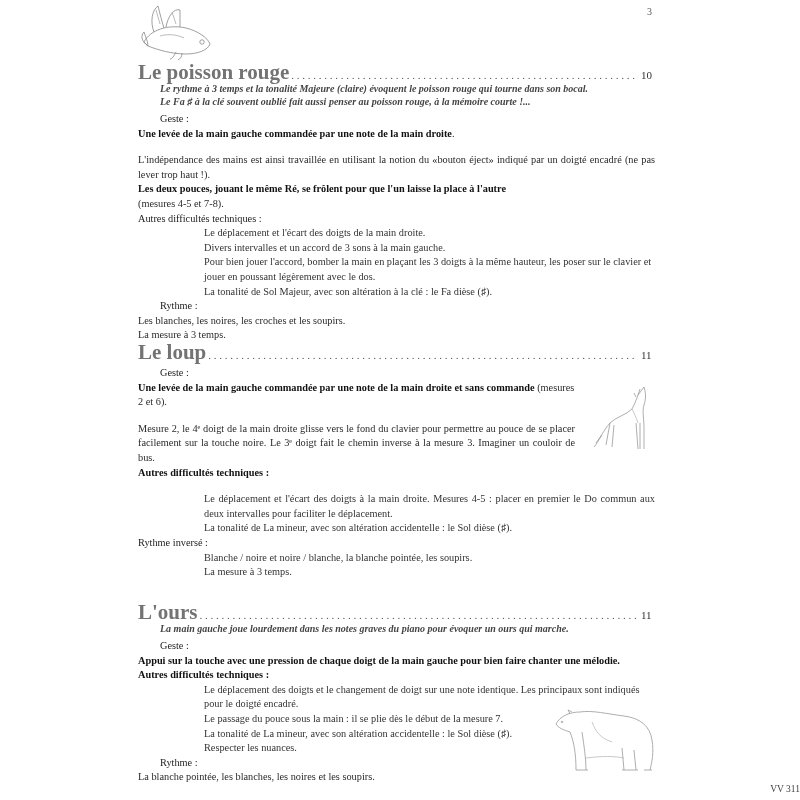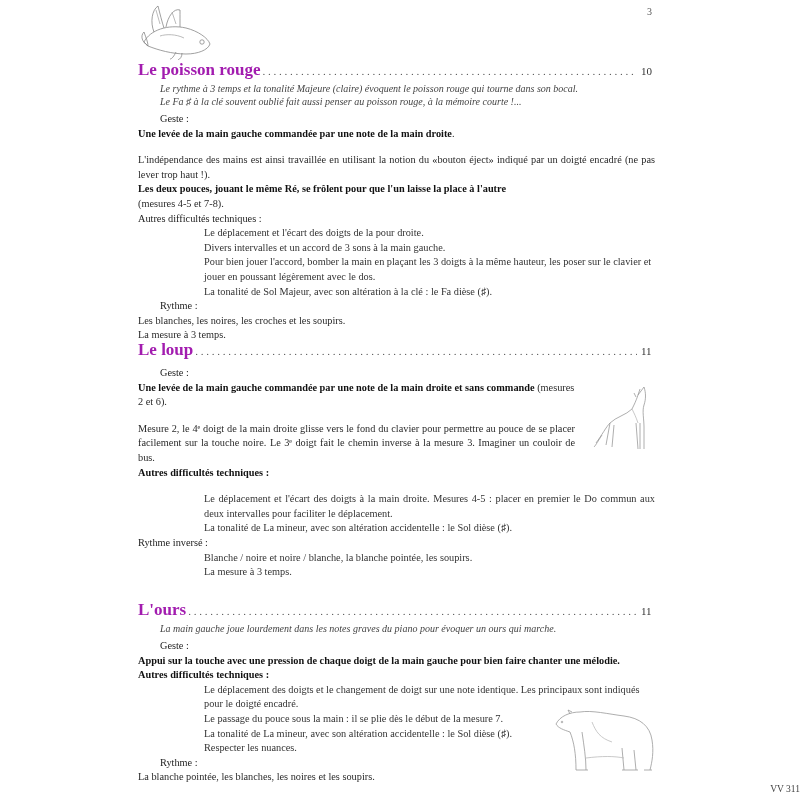--- a/index.html
+++ b/index.html
@@ -5,26 +5,26 @@
   html, body { margin:0; padding:0; background:#ffffff; }
   body { width:800px; height:800px; position:relative; overflow:hidden;
          font-family:"DejaVu Serif", "Liberation Serif", serif; color:#2a2a2a; }
   .page-number { position:absolute; top:6px; left:647px; font-size:10px; color:#555;
                  font-family:"Liberation Serif", serif; }
   .footer { position:absolute; top:784px; left:0; width:800px; text-align:right;
             font-size:9.5px; color:#444; font-family:"Liberation Serif", serif; }
   .illus { position:absolute; }
   .section { position:absolute; left:138px; width:517px; font-family:"Liberation Serif", serif; }
   .title-row { display:flex; align-items:baseline; height:22px; }
-  .title { font-weight:bold; font-size:17px; color:#a21caf; white-space:nowrap; }
+  .title { font-weight:bold; font-size:21px; color:#737373; white-space:nowrap; }
   .leader { flex:1; overflow:hidden; white-space:nowrap; color:#555; font-size:11px;
             letter-spacing:2.2px; margin:0 4px 0 2px; }
   .leader::before { content:". . . . . . . . . . . . . . . . . . . . . . . . . . . . . . . . . . . . . . . . . . . . . . . . . . . . . . . . . . . . . . . . . . . . . . . . . . . . . . . . . . . . . . . . . ."; letter-spacing:0; }
   .title-page { font-size:11px; color:#333; min-width:14px; text-align:left; }
-  .intro { margin-left:22px; font-style:italic; font-size:10px; line-height:13px; color:#444; }
+  .intro { margin-left:22px; font-style:italic; font-size:10px; line-height:13px; color:#444;font-weight:bold; }
   .row { display:flex; font-size:10.3px; line-height:14.6px;flex-direction:column; }
   .lbl { width:44px; margin-left:22px; flex:none; font-weight:normal; color:#222; }
   .lbl-wide { color:#222; }
   .content { flex:1; }
   .indented { margin-left:66px; font-size:10.3px; line-height:14.6px; color:#333; }
   .bold { font-weight:bold; color:#111; }
   .just { text-align:justify;margin-top:12px; }
   .gap { height:4px; }
   svg { display:block; }
 </style>
@@ -64,21 +64,21 @@
       <div><span class="bold">Une levée de la main gauche commandée par une note de la main droite</span><span>.</span></div>
       <div class="just">L'indépendance des mains est ainsi travaillée en utilisant la notion du «bouton éject» indiqué par un doigté encadré (ne pas lever trop haut !).</div>
       <div class="bold">Les deux pouces, jouant le même Ré, se frôlent pour que l'un laisse la place à l'autre</div>
       <div>(mesures 4-5 et 7-8).</div>
     </div>
   </div>
   <div class="row">
       <span class="lbl-wide">Autres difficultés techniques :</span>
     </div>
   <div class="indented">
-    <div>Le déplacement et l'écart des doigts de la pour droite.</div>
+    <div>Le déplacement et l'écart des doigts de la main droite.</div>
     <div>Divers intervalles et un accord de 3 sons à la main gauche.</div>
     <div>Pour bien jouer l'accord, bomber la main en plaçant les 3 doigts à la même hauteur, les poser sur le clavier et jouer en poussant légèrement avec le dos.</div>
     <div>La tonalité de Sol Majeur, avec son altération à la clé : le Fa dièse (♯).</div>
   </div>
   <div class="row">
     <span class="lbl">Rythme :</span>
     <div class="content">
       <div>Les blanches, les noires, les croches et les soupirs.</div>
       <div>La mesure à 3 temps.</div>
     </div>

